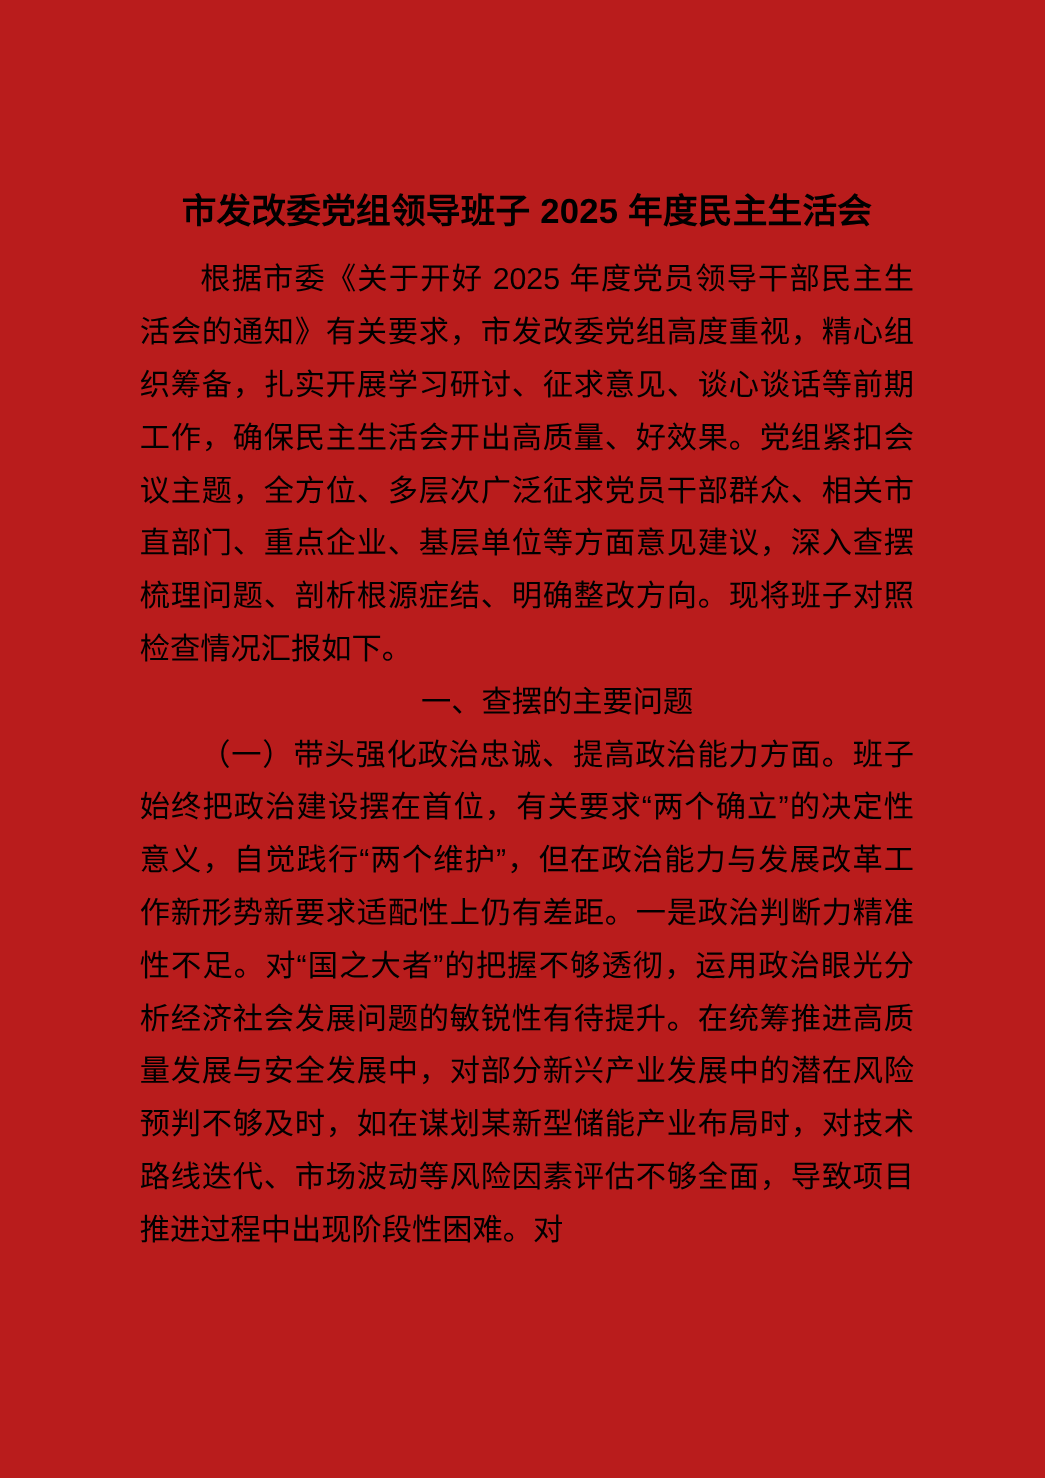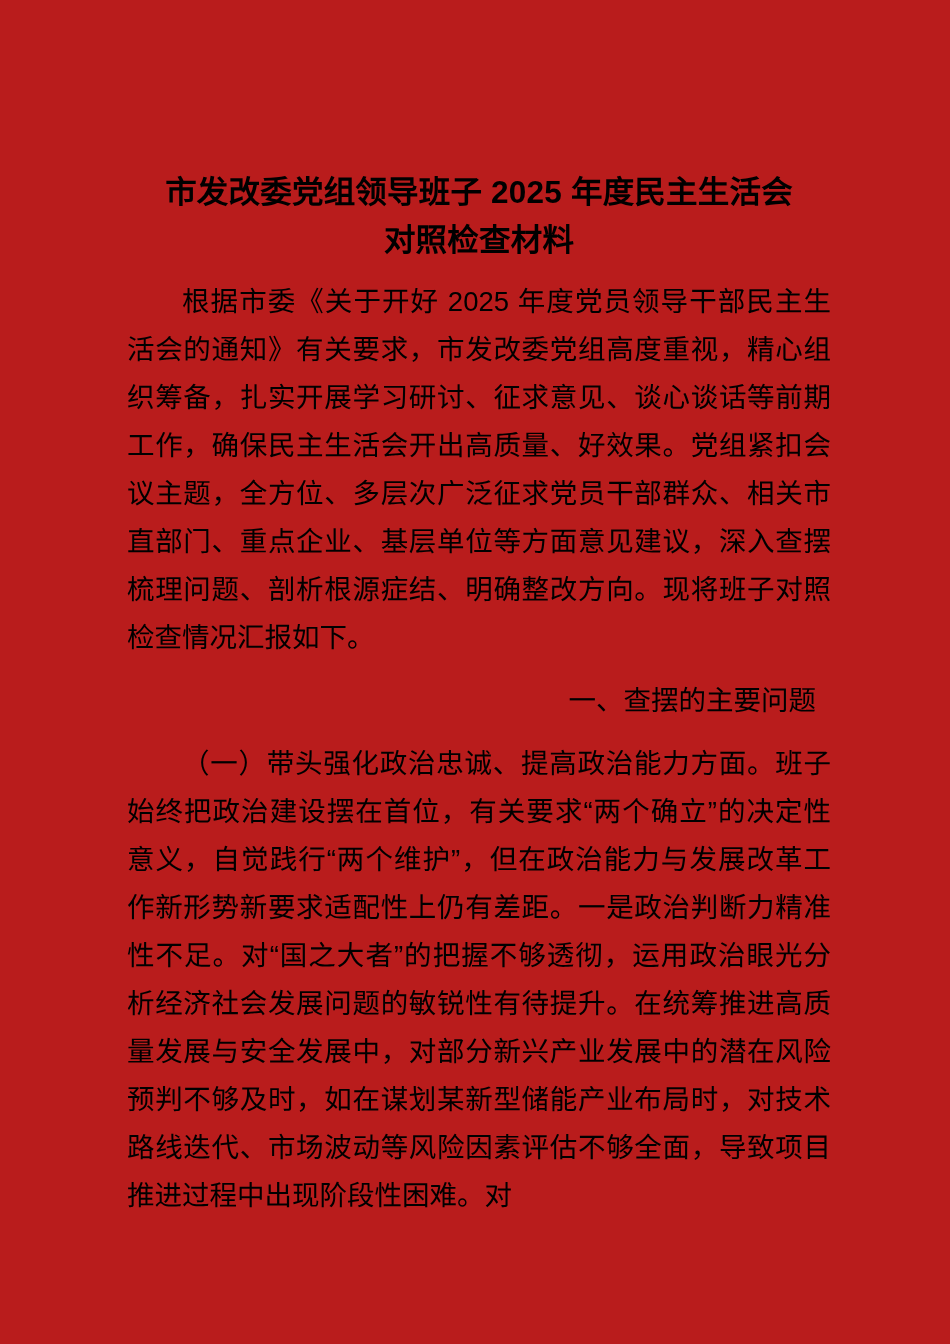--- a/index.html
+++ b/index.html
@@ -46,35 +46,34 @@
     text-indent: 2em;
     margin: 0;
     padding: 0;
     letter-spacing: 0px;
     word-break: break-all;
   }
   .heading-line {
     font-size: 27.5px;
     font-weight: normal;
     line-height: 48px;
-    text-align: right;
+    text-align: center;
     text-indent: 2em;
-    margin: 15px;
+    margin: 0;
     padding: 0;
   }
 </style>
 </head>
 <body>
 
 <div class="page">
   <div class="content">
 
     <h1 class="doc-title">
       <span>市发改委党组领导班子 2025 年度民主生活会</span><br>
-      <span>对照检查材料</span>
     </h1>
 
     <p class="para">根据市委《关于开好 2025 年度党员领导干部民主生活会的通知》有关要求，市发改委党组高度重视，精心组织筹备，扎实开展学习研讨、征求意见、谈心谈话等前期工作，确保民主生活会开出高质量、好效果。党组紧扣会议主题，全方位、多层次广泛征求党员干部群众、相关市直部门、重点企业、基层单位等方面意见建议，深入查摆梳理问题、剖析根源症结、明确整改方向。现将班子对照检查情况汇报如下。</p>
 
     <p class="heading-line">一、查摆的主要问题</p>
 
     <p class="para">（一）带头强化政治忠诚、提高政治能力方面。班子始终把政治建设摆在首位，有关要求“两个确立”的决定性意义，自觉践行“两个维护”，但在政治能力与发展改革工作新形势新要求适配性上仍有差距。一是政治判断力精准性不足。对“国之大者”的把握不够透彻，运用政治眼光分析经济社会发展问题的敏锐性有待提升。在统筹推进高质量发展与安全发展中，对部分新兴产业发展中的潜在风险预判不够及时，如在谋划某新型储能产业布局时，对技术路线迭代、市场波动等风险因素评估不够全面，导致项目推进过程中出现阶段性困难。对</p>
 
   </div>
 </div>

